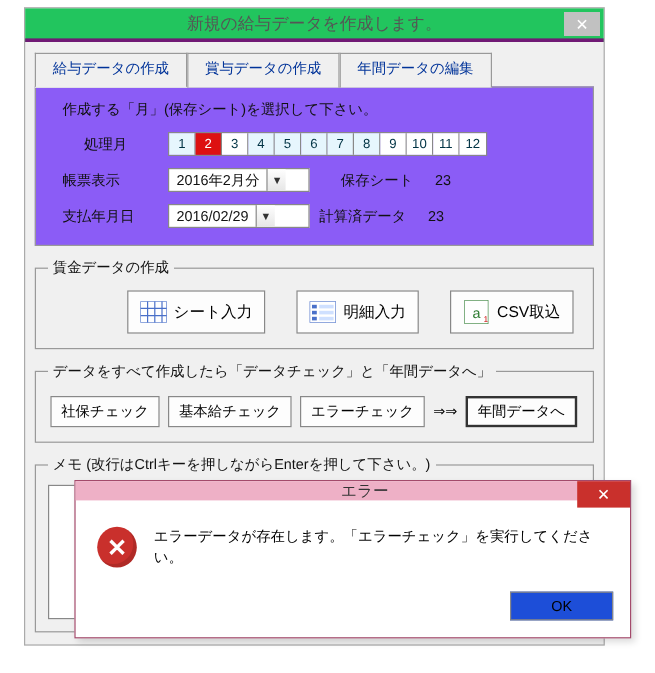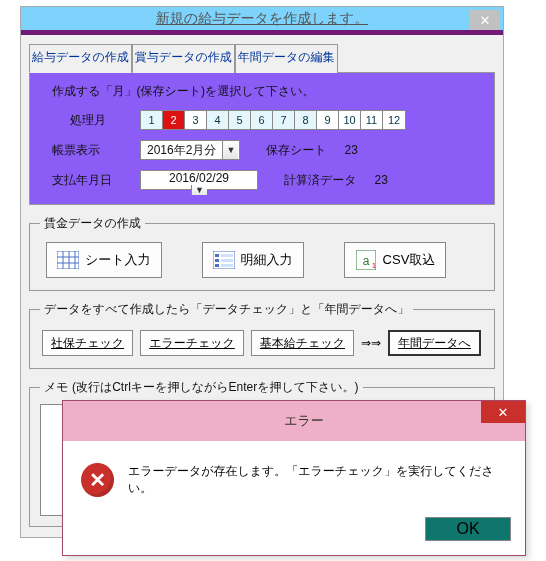--- a/index.html
+++ b/index.html
@@ -1,54 +1,54 @@
 <!DOCTYPE html>
 <html><head>
 <meta charset="utf-8">
 <style>
   * { box-sizing: border-box; font-family: "MS PGothic", "Meiryo", sans-serif; }
   body { margin:0; background:#fff; width:546px; height:561px; position:relative; }
   .win { position:absolute; left:20px; top:6px; width:484px; height:532px; background:#f0f0f0; border:1px solid #aaa; }
-  .titlebar { height:28px; background:#7dd3fc; border-bottom:5px solid #701a75; display:flex; align-items:center; justify-content:center; position:relative; color:#555; font-size:14px;text-decoration:underline; }
+  .titlebar { height:28px; background:#22c55e; border-bottom:3px solid #701a75; display:flex; align-items:center; justify-content:center; position:relative; color:#555; font-size:14px; }
   .titlebar .close { position:absolute; right:3px; top:3px; width:30px; height:20px; background:#c1c1c1; color:#fff; display:flex; align-items:center; justify-content:center; font-size:13px; }
   .client { padding:8px 8px; }
   .tabs { display:flex; font-size:12px; color:#003399; }
-  .tab { padding:4px 2px 6px; border:1px solid #999; border-bottom:none; background:#f0f0f0; position:relative; top:1px; }
+  .tab { padding:4px 14px 6px; border:1px solid #999; border-bottom:none; background:#f0f0f0; position:relative; top:1px; }
   .tab.active { background:#f0f0f0; z-index:2; border-bottom:1px solid #f0f0f0; }
   .tabpage { border:1px solid #999; padding:10px 10px 12px; background:#8b5cf6; font-size:12px; color:#111; }
   .line { margin-bottom:10px; display:flex; align-items:center; gap:8px; }
   .indent { margin-left:12px; }
   .months { display:flex; border:1px solid #888; height:20px; }
   .mon { width:22px; border-right:1px solid #888; display:flex; align-items:center; justify-content:center; font-size:11px; background:#e6f6fd; color:#034; }
   .mon:last-child { border-right:none; }
   .mon.sel { background:#d11; color:#fff; }
   .mon.plain { background:#fff; }
   .combo { display:inline-flex; align-items:center; border:1px solid #888; background:#fff; height:20px; }
   .combo span { padding:0 6px; font-size:12px; }
   .combo .dd { width:16px; height:18px; border-left:1px solid #888; background:linear-gradient(#fefefe,#e6e6e6); display:flex; align-items:center; justify-content:center; font-size:9px; color:#333; }
   .lbl { min-width:62px; }
   fieldset { border:1px solid #999; margin:10px 0 0; padding:8px 10px 10px; }
   legend { font-size:12px; color:#111; padding:0 4px; }
-  .btnrow { display:flex; gap:40px; justify-content:flex-start; padding:2px 6px; }
+  .btnrow { display:flex; gap:26px; justify-content:flex-end; padding:2px 6px; }
   .bigbtn { display:flex; align-items:center; gap:6px; border:1px solid #888; background:#fdfdfd; height:36px; padding:0 10px; font-size:13px; }
   .iconbox { width:22px; height:22px; display:flex; align-items:center; justify-content:center; }
   .flowrow { display:flex; align-items:center; gap:7px; padding:4px 2px 2px; }
-  .smbtn { border:1px solid #888; background:#fdfdfd; height:26px; padding:0 8px; font-size:12px; display:flex; align-items:center;text-decoration:underline; }
+  .smbtn { border:1px solid #888; background:#fdfdfd; height:26px; padding:0 8px; font-size:12px; display:flex; align-items:center; }
   .smbtn.emph { border:2px solid #333; font-weight:normal; }
   .arrow { font-size:12px; }
   .memo { border:1px solid #888; background:#fff; height:112px; width:100%; }
   .legendtxt { font-size:12px; }
   
   .dlg { position:absolute; left:62px; top:400px; width:464px; background:#fff; border:1px solid #a34a6b; box-shadow:3px 3px 6px rgba(0,0,0,.15); }
-  .dlg .dtitle { height:40px; background:#eeb0c6; display:flex; align-items:center; justify-content:center; color:#333; font-size:13px; position:relative;padding-left:20px; }
+  .dlg .dtitle { height:16px; background:#eeb0c6; display:flex; align-items:center; justify-content:center; color:#333; font-size:13px; position:relative;padding-left:20px; }
   .dlg .dclose { position:absolute; right:0; top:0; width:44px; height:22px; background:#c9302c; color:#fff; display:flex; align-items:center; justify-content:center; font-size:13px; }
   .dlg .dbody { padding:22px 18px 12px; display:flex; gap:14px; align-items:center; font-size:12px; }
   .erricon { width:34px; height:34px; border-radius:50%; background:#c9302c; display:flex; align-items:center; justify-content:center; color:#fff; font-weight:bold; font-size:20px; box-shadow:inset -3px -3px 0 rgba(0,0,0,.12); }
   .dlg .dfoot { display:flex; justify-content:flex-end; padding:8px 14px 14px; }
-  .okbtn { border:1px solid #888; background:#0f766e; width:86px; height:24px; font-size:16px; }
+  .okbtn { border:1px solid #888; background:#1d4ed8; width:86px; height:24px; font-size:12px; }
   svg { display:block; }
 </style>
 </head>
 <body>
 
 <div class="win">
   <div class="titlebar">
     <span>新規の給与データを作成します。</span>
     <div class="close">
       <span>✕</span>
@@ -98,34 +98,34 @@
           <div class="mon plain">
               <span>11</span>
             </div>
           <div class="mon plain">
               <span>12</span>
             </div>
         </div>
       </div>
       <div class="line indent">
         <span class="lbl">帳票表示</span>
-        <div class="combo" style="margin-left:18px; width:100px;">
+        <div class="combo" style="margin-left:18px; width:118px;">
           <span>2016年2月分</span>
           <div class="dd">▼</div>
         </div>
         <span style="margin-left:18px;">保存シート</span>
         <span style="margin-left:10px;">23</span>
       </div>
       <div class="line indent" style="margin-bottom:2px;">
         <span class="lbl">支払年月日</span>
-        <div class="combo" style="margin-left:18px; width:118px;flex-direction:column;">
+        <div class="combo" style="margin-left:18px; width:118px;">
           <span>2016/02/29</span>
           <div class="dd">▼</div>
         </div>
-        <span style="margin-left:18px;">計算済データ</span>
+        <span style="margin-left:0;">計算済データ</span>
         <span style="margin-left:10px;">23</span>
       </div>
     </div>
 
     <fieldset>
       <legend class="legendtxt">賃金データの作成</legend>
       <div class="btnrow">
         <div class="bigbtn">
           <span class="iconbox">
             <svg width="22" height="18">
@@ -166,24 +166,24 @@
       </div>
     </fieldset>
 
     <fieldset>
       <legend class="legendtxt">データをすべて作成したら「データチェック」と「年間データへ」</legend>
       <div class="flowrow">
         <div class="smbtn">
             <span>社保チェック</span>
           </div>
         <div class="smbtn">
+            <span>基本給チェック</span>
+          </div>
+        <div class="smbtn">
             <span>エラーチェック</span>
-          </div>
-        <div class="smbtn">
-            <span>基本給チェック</span>
           </div>
         <span class="arrow">⇒⇒</span>
         <div class="smbtn emph">
             <span>年間データへ</span>
           </div>
       </div>
     </fieldset>
 
     <fieldset>
       <legend class="legendtxt">メモ  (改行はCtrlキーを押しながらEnterを押して下さい。)</legend>

